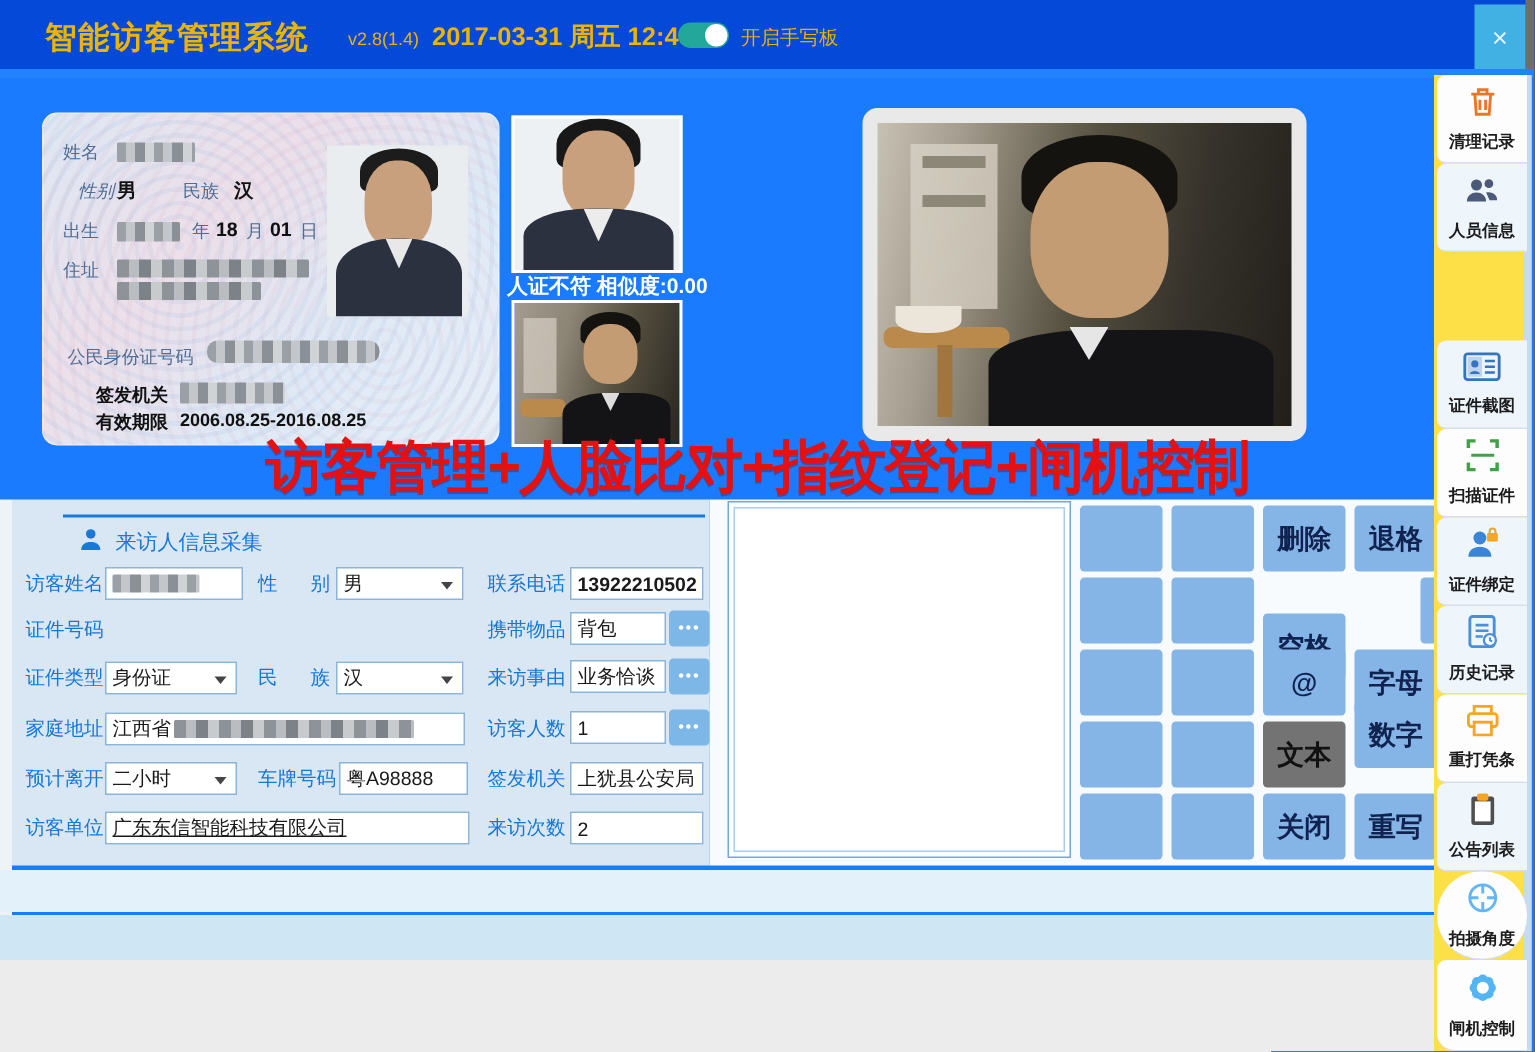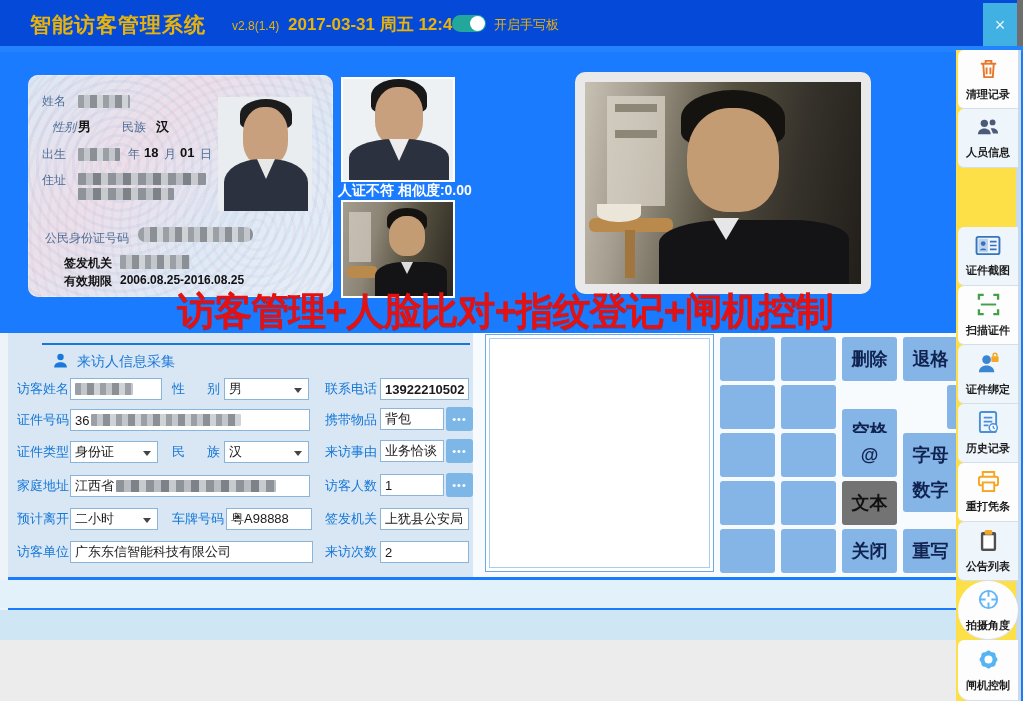--- a/index.html
+++ b/index.html
@@ -167,24 +167,20 @@
   <div class="fld" style="left:70px;top:378px;width:92px;">
       <span class="rd" style="position:static;display:inline-block;width:58px;height:12px;"></span>
     </div>
   <span class="flab" style="left:172px;top:378px;">性</span>
   <span class="flab" style="left:207px;top:378px;">别</span>
   <div class="fld dd" style="left:224px;top:378px;width:85px;">男</div>
   <span class="flab" style="left:325px;top:378px;">联系电话</span>
   <div class="fld" style="left:380px;top:378px;width:89px;font-weight:bold;">13922210502</div>
 
   <span class="flab" style="left:17px;top:409px;">证件号码</span>
-  <div class="fld" style="left:70px;top:409px;width:240px;">
-      <span>36</span>
-      <span class="rd" style="position:static;display:inline-block;width:150px;height:12px;margin-left:2px;"></span>
-    </div>
   <span class="flab" style="left:325px;top:409px;">携带物品</span>
   <div class="fld" style="left:380px;top:408px;width:64px;">背包</div>
   <div class="dots-btn" style="left:446px;top:407px;">•••</div>
 
   <span class="flab" style="left:17px;top:441px;">证件类型</span>
   <div class="fld dd" style="left:70px;top:441px;width:88px;">身份证</div>
   <span class="flab" style="left:172px;top:441px;">民</span>
   <span class="flab" style="left:207px;top:441px;">族</span>
   <div class="fld dd" style="left:224px;top:441px;width:85px;">汉</div>
   <span class="flab" style="left:325px;top:441px;">来访事由</span>
@@ -201,21 +197,21 @@
   <div class="dots-btn" style="left:446px;top:473px;">•••</div>
 
   <span class="flab" style="left:17px;top:508px;">预计离开</span>
   <div class="fld dd" style="left:70px;top:508px;width:88px;">二小时</div>
   <span class="flab" style="left:172px;top:508px;">车牌号码</span>
   <div class="fld" style="left:226px;top:508px;width:86px;">粤A98888</div>
   <span class="flab" style="left:325px;top:508px;">签发机关</span>
   <div class="fld" style="left:380px;top:508px;width:89px;">上犹县公安局</div>
 
   <span class="flab" style="left:17px;top:541px;">访客单位</span>
-  <div class="fld" style="left:70px;top:541px;width:243px;">广东东信智能科技有限公司</div>
+  <div class="fld" style="left:70px;top:541px;width:243px;text-decoration:underline;">广东东信智能科技有限公司</div>
   <span class="flab" style="left:325px;top:541px;">来访次数</span>
   <div class="fld" style="left:380px;top:541px;width:89px;">2</div>
 
   <div class="abs pad">
       <div class="inner"></div>
     </div>
 
   <div class="key" style="left:720px;top:337px;"></div>
   <div class="key" style="left:781px;top:337px;"></div>
   <div class="key" style="left:842px;top:337px;">删除</div>

